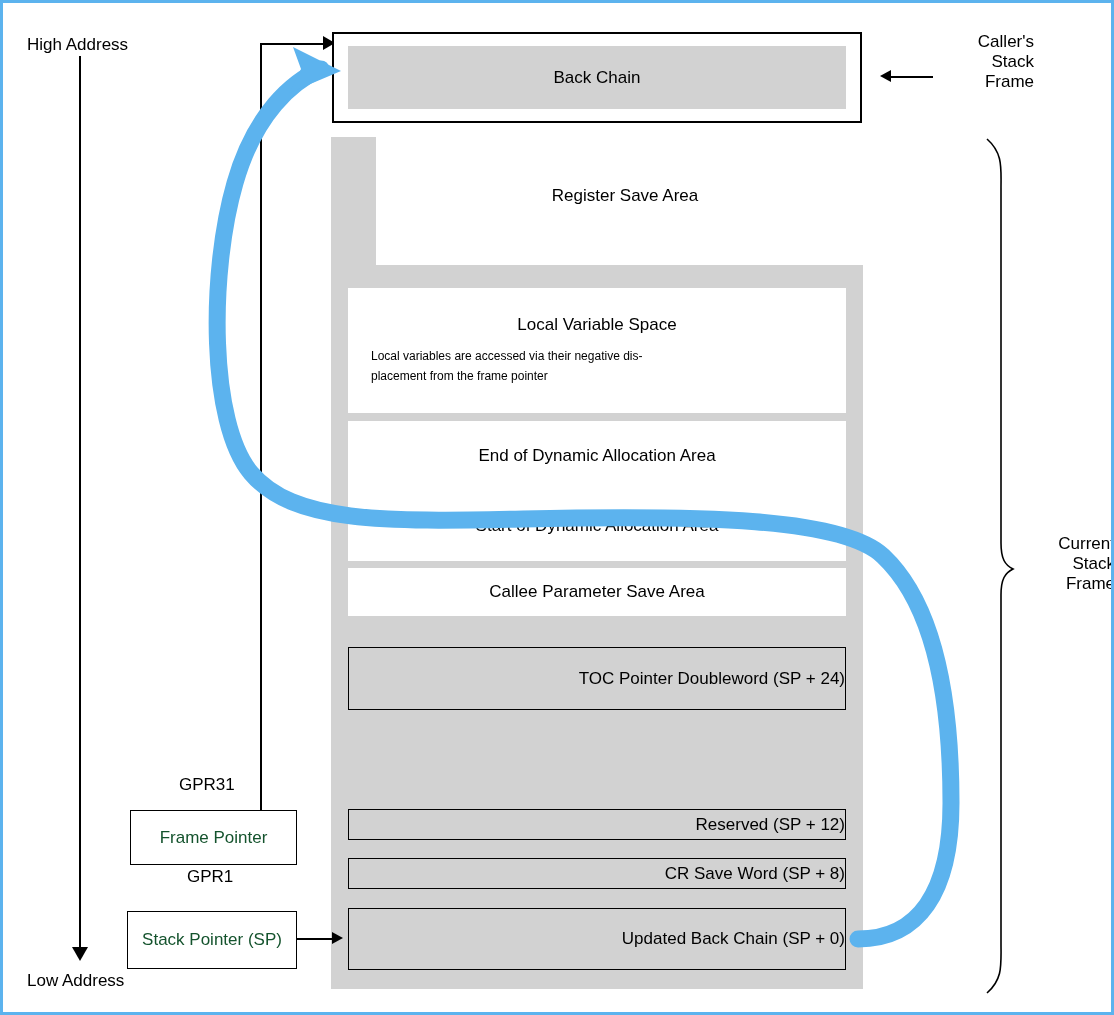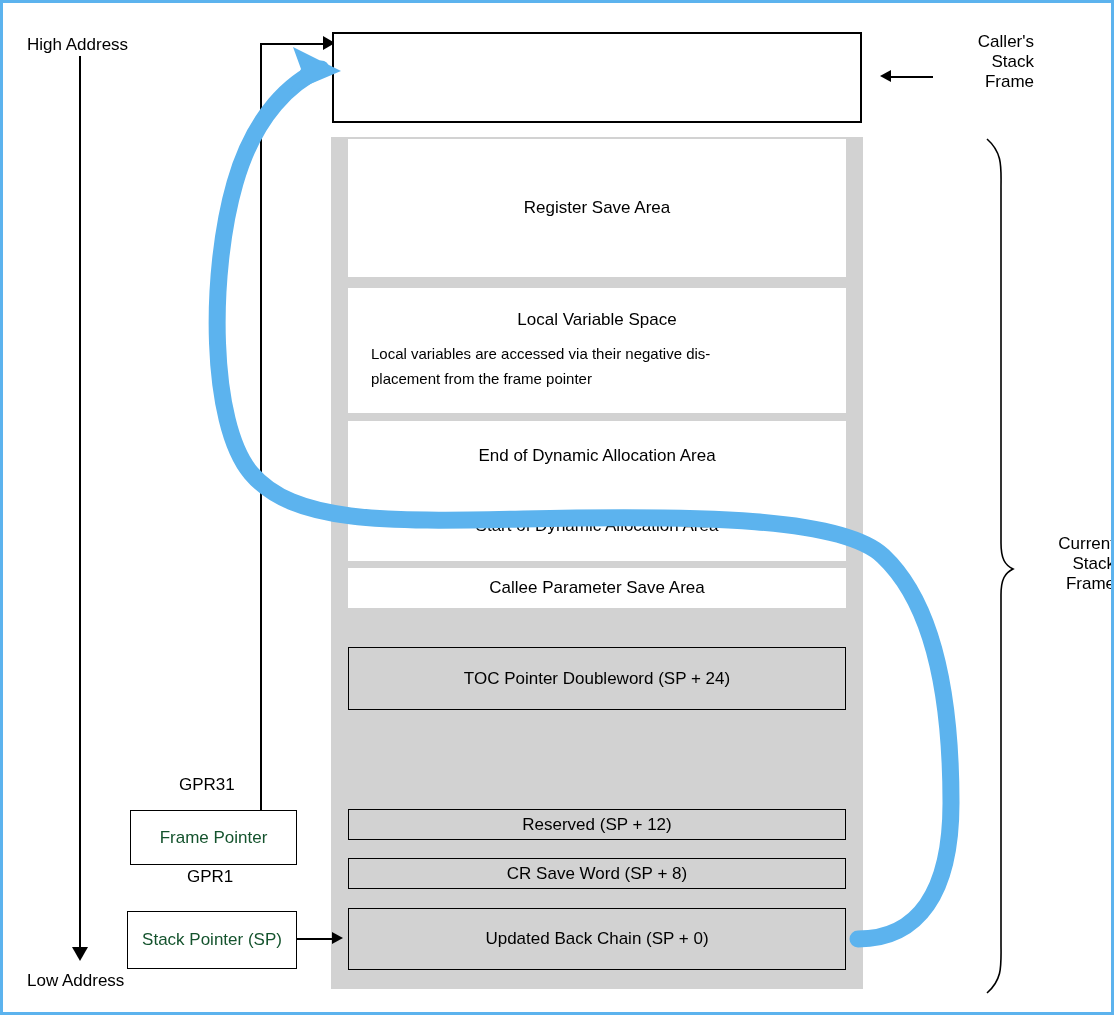--- a/index.html
+++ b/index.html
@@ -47,26 +47,27 @@
     width:498px;
     box-sizing:border-box;
     display:flex;flex-direction:column;
     align-items:center;justify-content:center;
     font-size:17px;color:#000;
     background:#ffffff;
   }
   .cell.shaded{
     background:#d2d2d2;
     border:1.5px solid #000;
+    align-items:flex-end;
   }
   .cell .sub{
     width:452px;
     text-align:justify;
     text-align-last:left;
-    font-size:15px;
+    font-size:12px;
     line-height:1.62;
     margin-top:12px;
   }
   .cell .sub span{display:block;}
 
   
   #addr-axis-line{
     left:76px;top:53px;width:2px;height:895px;background:#000;
   }
   #addr-axis-head{
@@ -137,50 +138,51 @@
   <div class="abs" id="addr-axis-line"></div>
   <div class="abs" id="addr-axis-head"></div>
   <div class="abs lbl lbl-bold" id="high-address-label">High Address</div>
   <div class="abs lbl lbl-bold" id="low-address-label">Low Address</div>
 
   <div class="abs" id="fp-conn-vert"></div>
   <div class="abs" id="fp-conn-horz"></div>
   <div class="abs" id="fp-conn-head"></div>
 
   <div class="abs" id="caller-frame"></div>
+  <div class="abs" id="back-chain-cell">Back Chain</div>
 
   <div class="abs" id="callers-arrow-line"></div>
   <div class="abs" id="callers-arrow-head"></div>
   <div class="abs lbl center" id="callers-stack-frame-label">Caller's
 Stack
 Frame</div>
 
   <div class="abs" id="current-frame"></div>
 
-  <div class="abs cell" style="top:136px;height:138px;">
+  <div class="abs cell" style="top:124px;height:138px;margin-left:28px;">
     <div>Register Save Area</div>
   </div>
 
   <div class="abs cell" style="top:285px;height:125px;">
     <div>Local Variable Space</div>
     <div class="sub">
       <span>Local variables are accessed via their negative dis-</span>
       <span>placement from the frame pointer</span>
     </div>
   </div>
 
   <div class="abs cell" style="top:418px;height:70px;">
     <div>End of Dynamic Allocation Area</div>
   </div>
 
   <div class="abs cell" style="top:488px;height:70px;">
     <div>Start of Dynamic Allocation Area</div>
   </div>
 
-  <div class="abs cell" style="top:565px;height:40px;">
+  <div class="abs cell" style="top:565px;height:48px;">
     <div>Callee Parameter Save Area</div>
   </div>
 
   <div class="abs cell shaded" style="top:644px;height:63px;">
     <div>TOC Pointer Doubleword (SP + 24)</div>
   </div>
 
 
   <div class="abs cell shaded" style="top:806px;height:31px;">
     <div>Reserved (SP + 12)</div>

